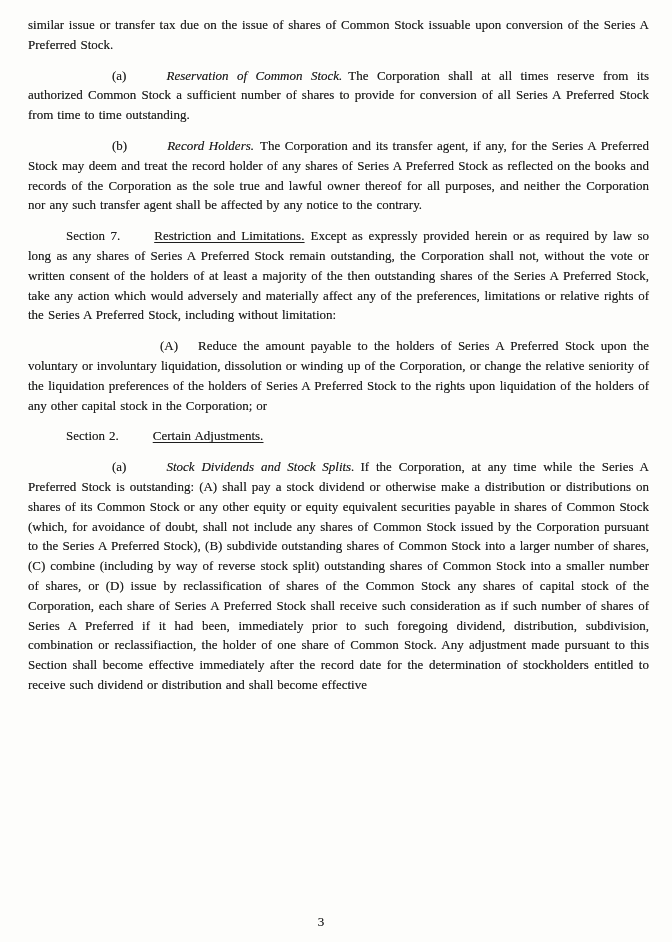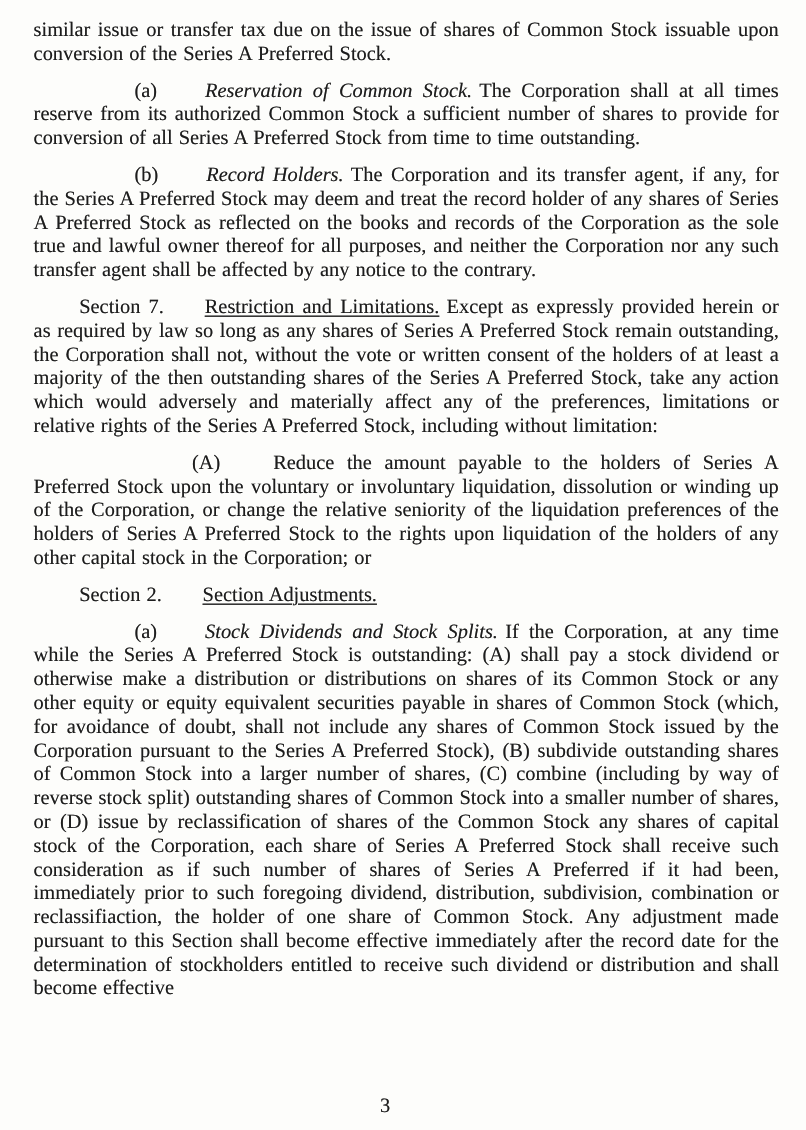--- a/index.html
+++ b/index.html
@@ -6,40 +6,40 @@
   html, body { background: #ffffff; }
 
   .page {
     position: relative;
     width: 672px;
     height: 942px;
     margin: 0;
     background: #fdfdfb;
     padding: 15px 23px 0 28px;
     font-family: "Liberation Serif", "DejaVu Serif", serif;
-    font-size: 17px;
+    font-size: 13px;
     line-height: 19.8px;
     color: #1d1d1d;
     text-align: justify;
     word-spacing: 0.8px;
     overflow: hidden;
     
     text-shadow: 0 0 0.45px rgba(25,25,25,0.55);
   }
 
   .para { margin: 0; }
   .para + .para { margin-top: 11px; }
 
   .indent-section { text-indent: 38px; }
   .indent-sub     { text-indent: 84px; }
   .indent-deep    { text-indent: 132px; }
 
   .sec-title  { margin-left: 34px; }
   .run-heading{ margin-left: 40px; }
-  .deep-body  { margin-left: 44px; }
+  .deep-body  { margin-left: 20px; }
   .run-body   { margin-left: 6px; }
 
   .underline { text-decoration: underline; text-underline-offset: 2px; text-decoration-thickness: 1px; }
   .italic { font-style: italic; }
 
   .page-number {
     position: absolute;
     left: 0;
     right: 30px;
     bottom: 10px;
@@ -66,21 +66,21 @@
   <p class="para indent-section">
     <span>Section 7.</span><span class="sec-title underline">Restriction and Limitations.</span><span class="run-body">Except as expressly provided herein or as required by law so long as any shares of Series A Preferred Stock remain outstanding, the Corporation shall not, without the vote or written consent of the holders of at least a majority of the then outstanding shares of the Series A Preferred Stock, take any action which would adversely and materially affect any of the preferences, limitations or relative rights of the Series A Preferred Stock, including without limitation:</span>
   </p>
 
   <p class="para indent-deep">
     <span>(A)</span><span class="deep-body">Reduce the amount payable to the holders of Series A Preferred Stock upon the voluntary or involuntary liquidation, dissolution or winding up of the Corporation, or change the relative seniority of the liquidation preferences of the holders of Series A Preferred Stock to the rights upon liquidation of the holders of any other capital stock in the Corporation; or</span>
   </p>
 
 
   <p class="para indent-section">
-    <span>Section 2.</span><span class="sec-title underline">Section Adjustments.</span>
+    <span>Section 2.</span><span class="sec-title underline">Certain Adjustments.</span>
   </p>
 
   <p class="para indent-sub">
     <span>(a)</span><span class="run-heading italic">Stock Dividends and Stock Splits.</span><span class="run-body">If the Corporation, at any time while the Series A Preferred Stock is outstanding: (A) shall pay a stock dividend or otherwise make a distribution or distributions on shares of its Common Stock or any other equity or equity equivalent securities payable in shares of Common Stock (which, for avoidance of doubt, shall not include any shares of Common Stock issued by the Corporation pursuant to the Series A Preferred Stock), (B) subdivide outstanding shares of Common Stock into a larger number of shares, (C) combine (including by way of reverse stock split) outstanding shares of Common Stock into a smaller number of shares, or (D) issue by reclassification of shares of the Common Stock any shares of capital stock of the Corporation, each share of Series A Preferred Stock shall receive such consideration as if such number of shares of Series A Preferred if it had been, immediately prior to such foregoing dividend, distribution, subdivision, combination or reclassifiaction, the holder of one share of Common Stock. Any adjustment made pursuant to this Section shall become effective immediately after the record date for the determination of stockholders entitled to receive such dividend or distribution and shall become effective</span>
   </p>
 
   <div class="page-number">3</div>
 
 </div>
 

